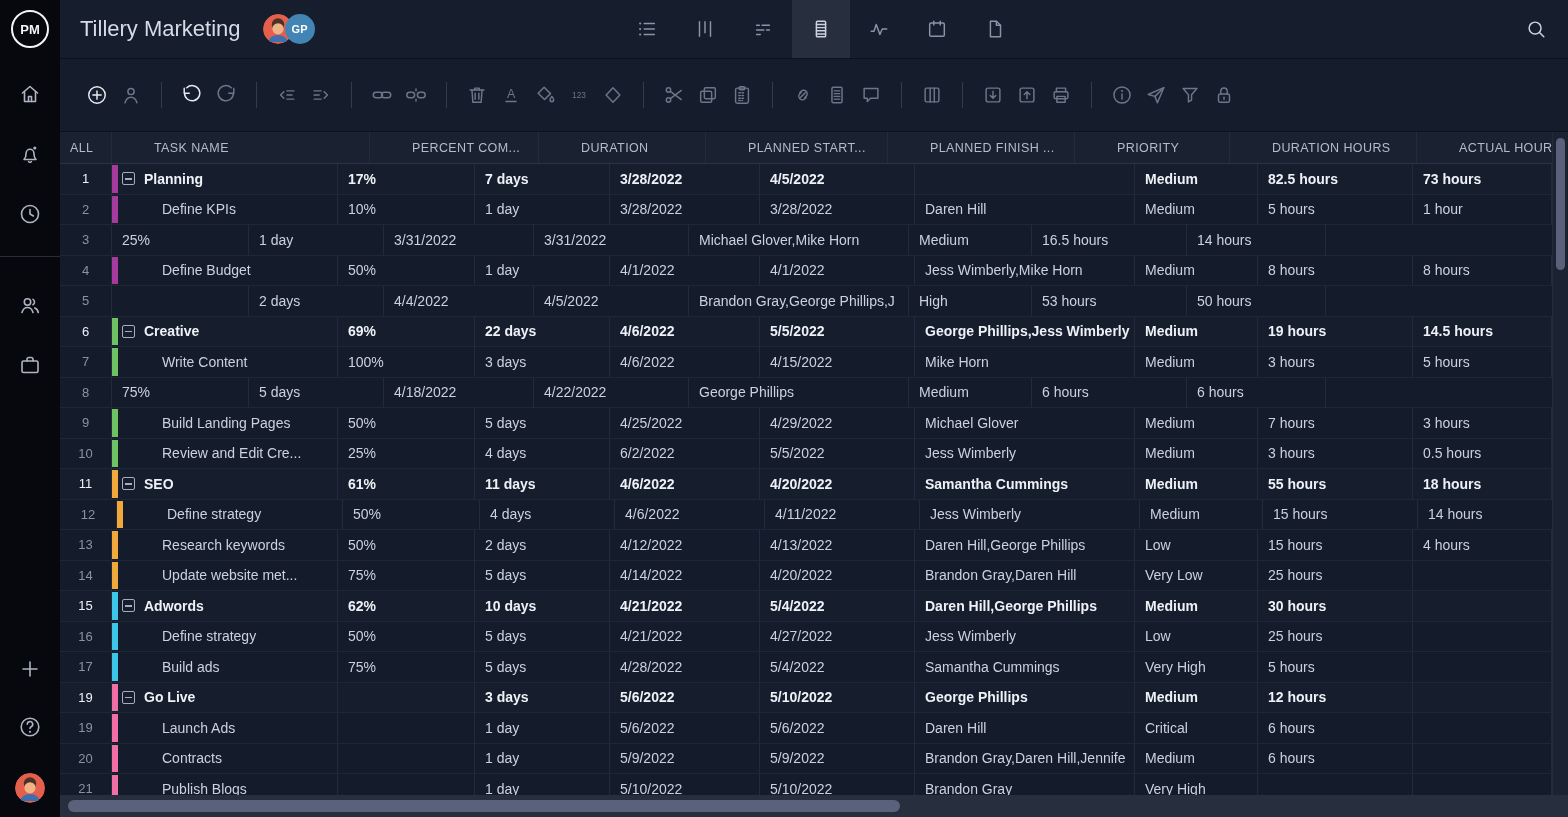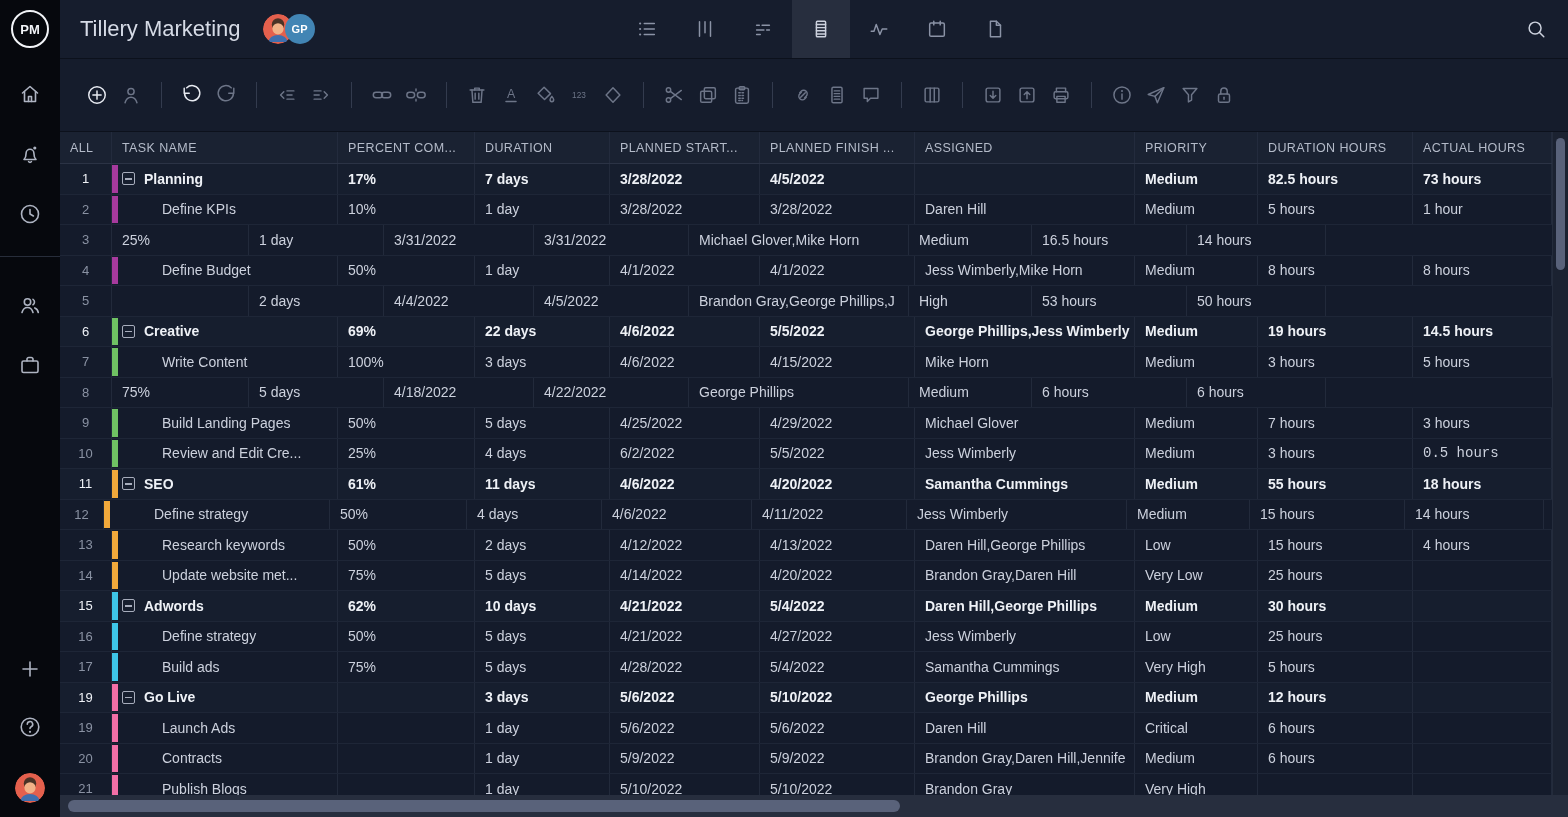--- a/index.html
+++ b/index.html
@@ -34,21 +34,21 @@
   .searchbtn{position:absolute;right:18px;top:15px;width:28px;height:28px;color:#cdd2de;cursor:pointer;display:flex;align-items:center;justify-content:center;}
 
   .toolbar{height:72px;display:flex;align-items:center;padding-left:20px;background:#151c2c;border-bottom:1px solid #0c111c;flex-shrink:0;}
   .tb-group{display:flex;align-items:center;}
   .tb-btn{width:26px;height:26px;margin:0 4px;display:flex;align-items:center;justify-content:center;color:#6d7588;cursor:pointer;}
   .tb-btn.bright{color:#e8ebf2;}
   .tb-div{width:1px;height:26px;background:#333b4e;margin:0 13px;}
 
   
   .grid{position:relative;flex:1;background:#141b2b;overflow:hidden;}
-  .grid-header{display:flex;height:32px;background:#1a2232;border-bottom:1px solid #2b3345;box-sizing:border-box;}
+  .grid-header{display:flex;height:32px;background:#1a2232;border-bottom:1px solid #2b3345;box-sizing:border-box;gap:32px;}
   .hcell{display:flex;align-items:center;padding:0 10px;color:#b4bbc9;font-size:12.5px;letter-spacing:.4px;
     border-right:1px solid #232b3d;box-sizing:border-box;white-space:nowrap;overflow:hidden;flex-shrink:0;cursor:pointer;}
   .rows{position:absolute;top:32px;left:0;right:16px;bottom:22px;overflow:hidden;}
   .row{display:flex;height:30.5px;border-bottom:1px solid #1e2637;box-sizing:border-box;background:#141b2b;}
   .row.group{background:#161e2e;}
   .cell{display:flex;align-items:center;padding:0 10px;font-size:14px;color:#ccd1dd;
     border-right:1px solid #222a3b;box-sizing:border-box;white-space:nowrap;overflow:hidden;flex-shrink:0;cursor:cell;}
   .row.group .cell{font-weight:bold;color:#eef1f6;}
   .cell.numc{justify-content:center;color:#8a92a3;font-size:13px;font-weight:normal!important;}
   .cell.taskc{padding:0;}
@@ -391,21 +391,20 @@
       </div>
 
     <div class="grid">
       <div class="grid-header" id="ghead">
           <div class="hcell" style="width: 52px;">ALL</div>
           <div class="hcell" style="width: 226px;">TASK NAME</div>
           <div class="hcell" style="width: 137px;">PERCENT COM...</div>
           <div class="hcell" style="width: 135px;">DURATION</div>
           <div class="hcell" style="width: 150px;">PLANNED START...</div>
           <div class="hcell" style="width: 155px;">PLANNED FINISH ...</div>
-          <div class="hcell" style="width: 220px;">ASSIGNED</div>
           <div class="hcell" style="width: 123px;">PRIORITY</div>
           <div class="hcell" style="width: 155px;">DURATION HOURS</div>
           <div class="hcell" style="width: 139px;">ACTUAL HOURS</div>
         </div>
       <div class="rows" id="grows">
           <div class="row group">
             <div class="cell numc" style="width: 52px;">1</div>
             <div class="cell taskc" style="width: 226px;">
               <span class="colorbar" style="background: rgb(166, 58, 157);"></span>
               <span class="collapse">
@@ -544,42 +543,42 @@
               <span class="indent"></span>
               <span>Review and Edit Cre...</span>
             </div>
             <div class="cell" style="width: 137px;">25%</div>
             <div class="cell" style="width: 135px;">4 days</div>
             <div class="cell" style="width: 150px;">6/2/2022</div>
             <div class="cell" style="width: 155px;">5/5/2022</div>
             <div class="cell" style="width: 220px;">Jess Wimberly</div>
             <div class="cell" style="width: 123px;">Medium</div>
             <div class="cell" style="width: 155px;">3 hours</div>
-            <div class="cell" style="width: 139px; font-family: Liberation Mono, monospace;">0.5 hours</div>
+            <div class="cell" style="width: 139px;">0.5 hours</div>
           </div>
           <div class="row group">
             <div class="cell numc" style="width: 52px;">11</div>
             <div class="cell taskc" style="width: 226px;">
               <span class="colorbar" style="background: rgb(242, 169, 59);"></span>
               <span class="collapse">
                 <i></i>
               </span>
               <span>SEO</span>
             </div>
             <div class="cell" style="width: 137px;">61%</div>
             <div class="cell" style="width: 135px;">11 days</div>
             <div class="cell" style="width: 150px;">4/6/2022</div>
             <div class="cell" style="width: 155px;">4/20/2022</div>
             <div class="cell" style="width: 220px;">Samantha Cummings</div>
             <div class="cell" style="width: 123px;">Medium</div>
             <div class="cell" style="width: 155px;">55 hours</div>
             <div class="cell" style="width: 139px;">18 hours</div>
           </div>
           <div class="row">
-            <div class="cell numc" style="width: 44px;">12</div>
+            <div class="cell numc" style="width: 57px;">12</div>
             <div class="cell taskc" style="width: 226px;">
               <span class="colorbar" style="background: rgb(242, 169, 59);"></span>
               <span class="indent"></span>
               <span>Define strategy</span>
             </div>
             <div class="cell" style="width: 137px;">50%</div>
             <div class="cell" style="width: 135px;">4 days</div>
             <div class="cell" style="width: 150px;">4/6/2022</div>
             <div class="cell" style="width: 155px;">4/11/2022</div>
             <div class="cell" style="width: 220px;">Jess Wimberly</div>

